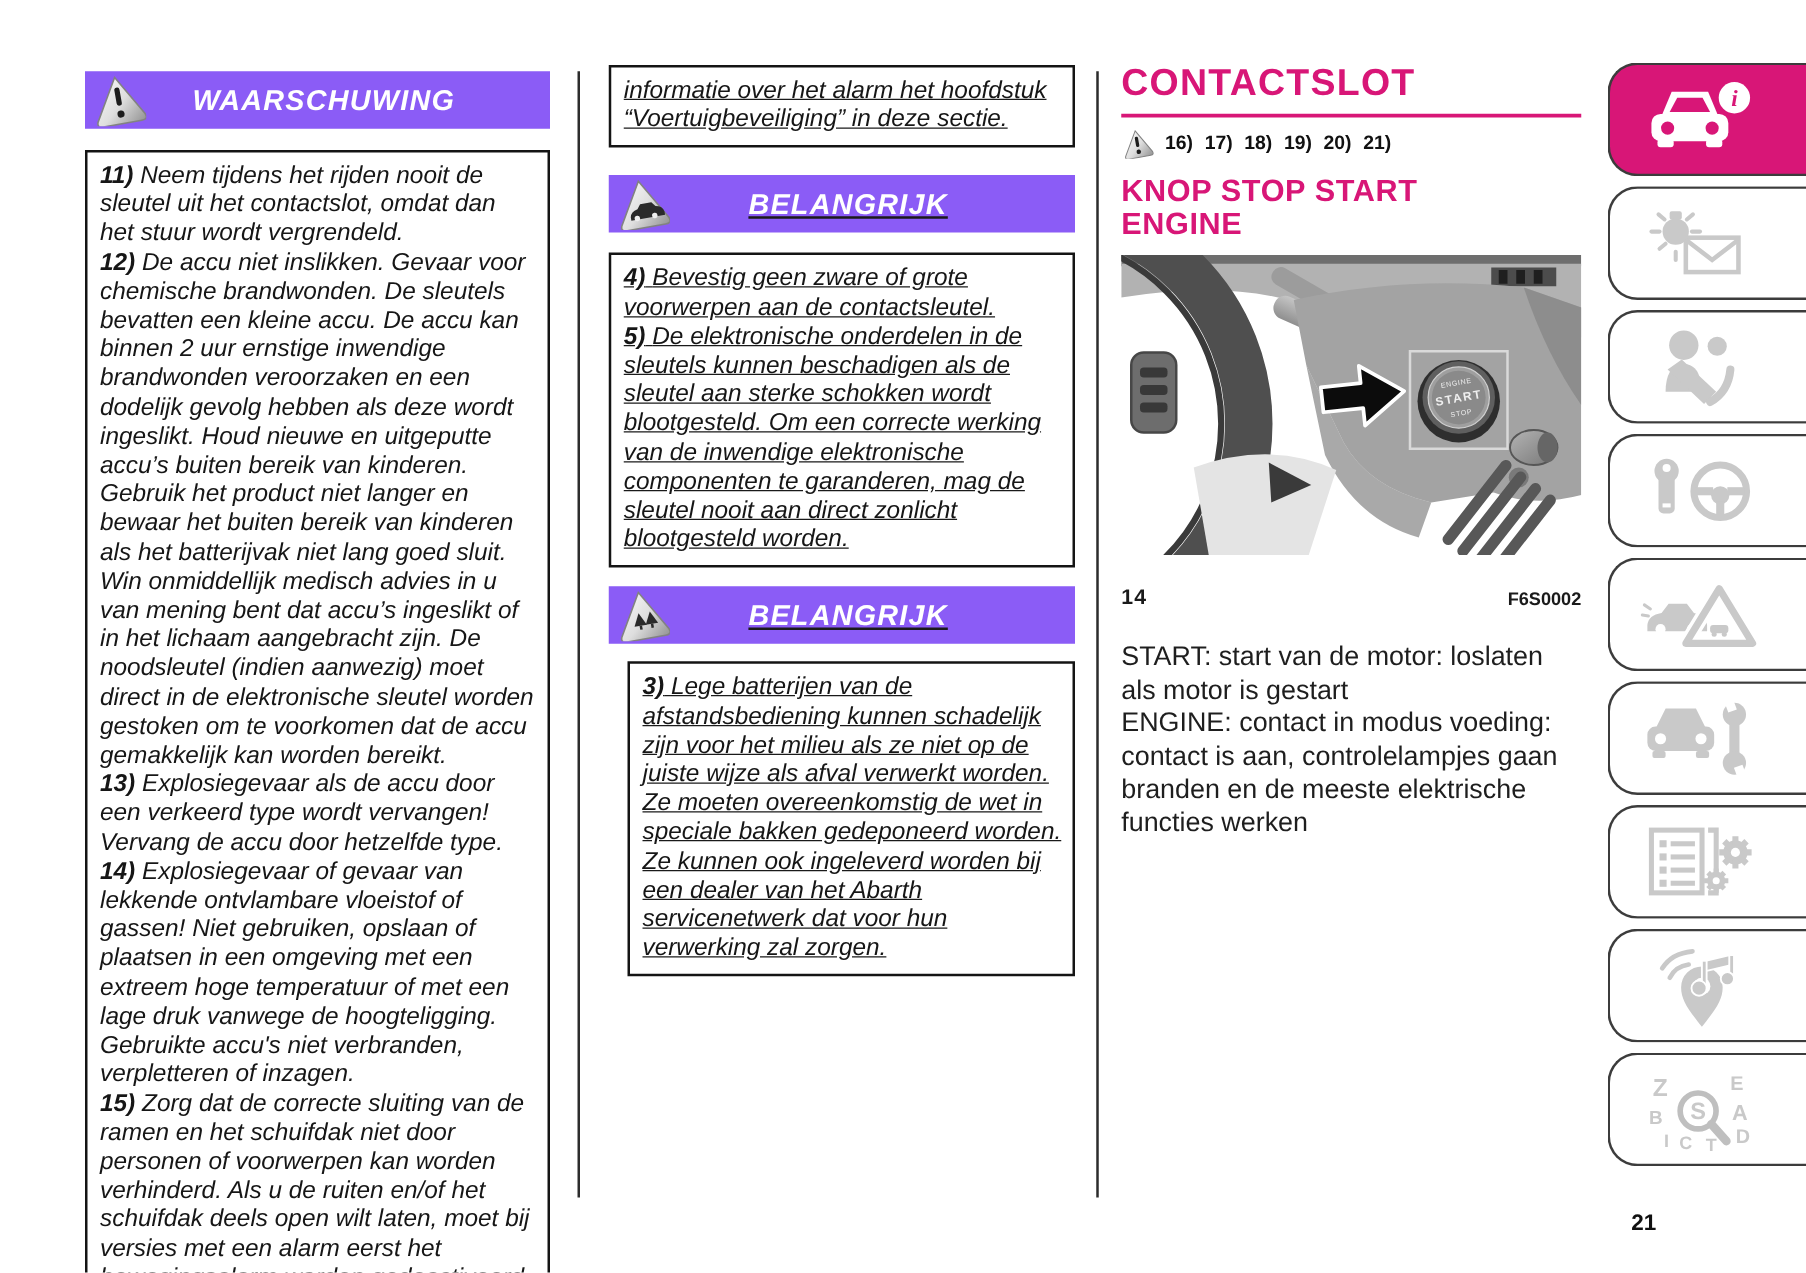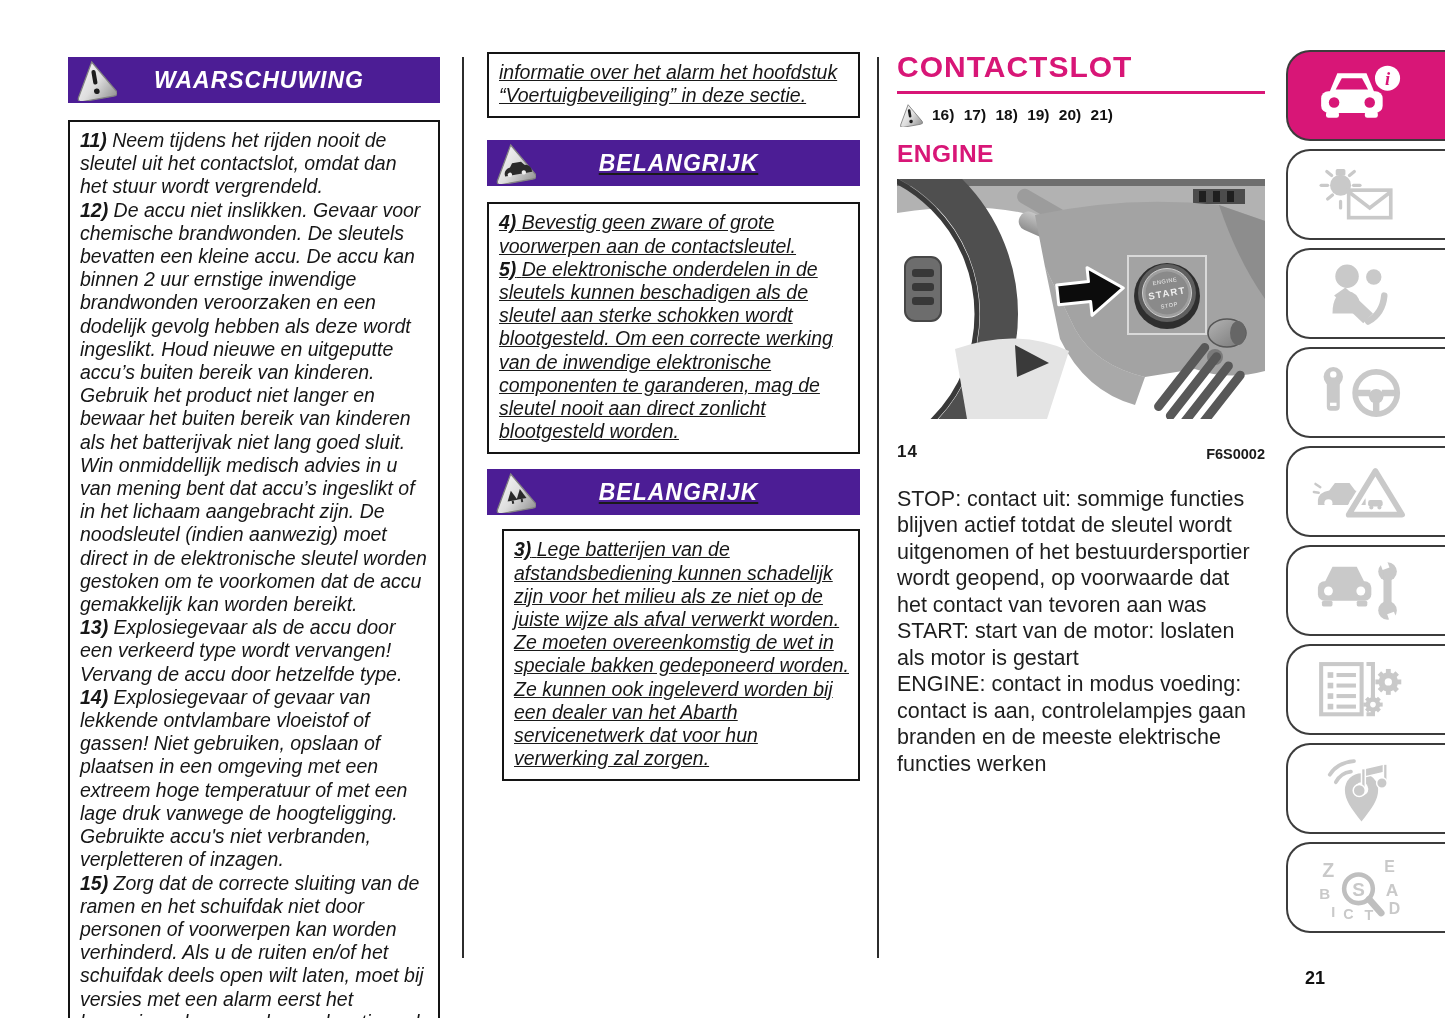--- a/index.html
+++ b/index.html
@@ -2,21 +2,21 @@
 <html><head>
 <meta charset="utf-8">
 <style>
   html,body{margin:0;padding:0;}
   body{
     width:1445px;height:1018px;position:relative;background:#ffffff;
     font-family:"Liberation Sans", sans-serif;color:#1a1a1a;overflow:hidden;
   }
   .col{position:absolute;}
   
-  .grayhdr{height:46px;background:#4c1d95;display:flex;align-items:center;justify-content:space-between;}
+  .grayhdr{height:46px;background:#8b5cf6;display:flex;align-items:center;justify-content:space-between;}
   .grayhdr .hicon{width:54px;height:46px;display:flex;align-items:center;justify-content:center;flex:0 0 54px;}
   .grayhdr .hlbl{flex:1;text-align:center;color:#ffffff;font-weight:bold;font-style:italic;
     font-size:23px;letter-spacing:1px;padding-right:44px;}
   
   .txtbox{border:2.5px solid #141414;box-sizing:border-box;background:#fff;
     padding:7px 9px 9px 10px;font-style:italic;font-size:19.5px;line-height:23.2px;color:#161616;}
   .txtbox p{margin:0;}
   .num{font-weight:bold;}
   
   .vdiv{position:absolute;top:57px;height:901px;width:1.8px;background:#2c2c2c;}
@@ -151,20 +151,21 @@
           <path d="M24 3 L45 39 Q47 44 41 44 L7 44 Q1 44 3 39 Z" fill="url(#tg4)" stroke="#828282" stroke-width="1.6"></path>
           <rect x="21.5" y="12" width="5" height="16" rx="2.4" fill="#1d1d1d"></rect>
           <circle cx="24" cy="35.5" r="3.4" fill="#1d1d1d"></circle>
         </g>
       </svg>
     </span>
     <span>16) 17) 18) 19) 20) 21)</span>
   </div>
 
   <div class="subtitle">
+    <div>KNOP STOP START</div>
     <div>ENGINE</div>
   </div>
 
   <div class="figwrap">
     <svg width="368" height="240" viewBox="0 0 368 240">
       <defs>
         <linearGradient id="fg1" x1="0" y1="0" x2="0" y2="1">
           <stop offset="0" stop-color="#c6c6c6"></stop>
             <stop offset="1" stop-color="#8f8f8f"></stop>
         </linearGradient>
@@ -232,21 +233,20 @@
       <path d="M58 170 Q120 148 172 172 L150 240 H70 Z" fill="#e4e4e4"></path>
       <path d="M118 166 L152 184 L120 198 Z" fill="#3a3a3a"></path>
     </svg>
     <div class="caprow">
       <span class="capleft">14</span>
       <span class="capright">F6S0002</span>
     </div>
   </div>
 
   <div class="bodytext">
-    <p>STOP: contact uit: sommige functies blijven actief totdat de sleutel wordt uitgenomen of het bestuurdersportier wordt geopend, op voorwaarde dat het contact van tevoren aan was</p>
     <p>START: start van de motor: loslaten als motor is gestart</p>
     <p>ENGINE: contact in modus voeding: contact is aan, controlelampjes gaan branden en de meeste elektrische functies werken</p>
   </div>
 </section>
 
 <nav class="sidebar">
 
   <div class="tab active">
     <svg width="110" height="68" viewBox="0 0 120 84">
       <path d="M22 38 L32 14 H68 L78 38 Z" fill="#ffffff"></path>

